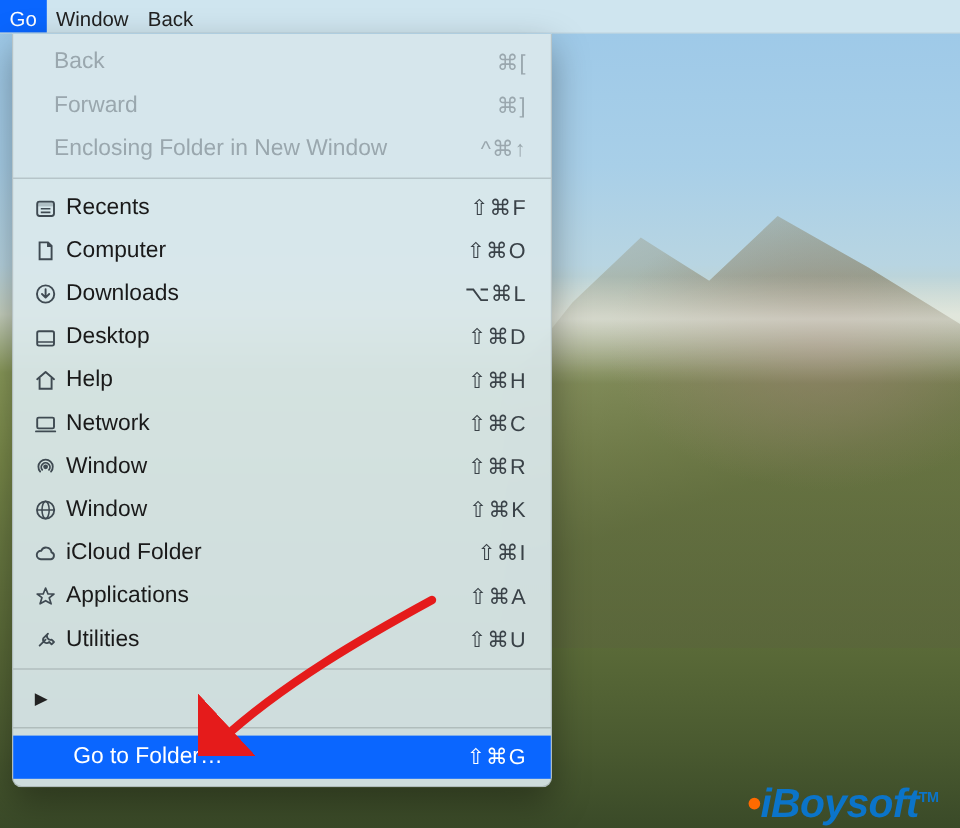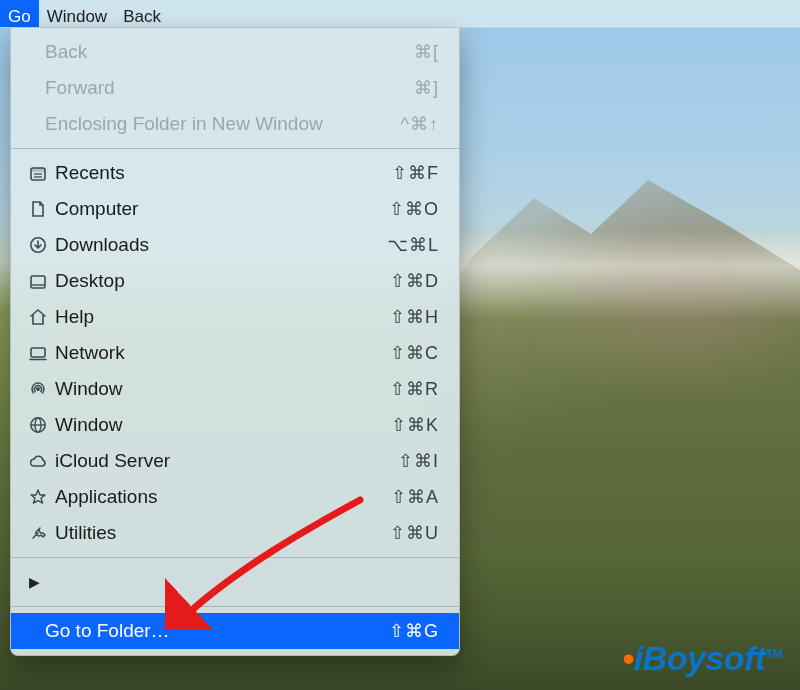--- a/index.html
+++ b/index.html
@@ -55,21 +55,21 @@
     padding: 6px 0 6px 0;
     font-size: 19px;
     color: #1a1a1a;
   }
   .menu-item {
     display: flex; align-items: center;
     height: 36px;
     padding: 0 20px 0 14px;
     cursor: default;
   }
-  .menu-item.highlight { background: #0a66ff; color: #fff; }
+  .menu-item.highlight { background: #0a66ff; color: #fff; gap: 16px; }
   .menu-item.disabled { color: #9aa7ae; }
   .mi-icon { width: 26px; display:inline-flex; justify-content:center; color:#3f4a52; }
   .menu-item.disabled .mi-icon { color:#9aa7ae; }
   .mi-label { flex: 1; padding-left: 4px; white-space: nowrap; }
   .mi-shortcut { font-size: 18px; letter-spacing: 1px; color:#3a4248; min-width:70px; text-align:right; }
   .menu-item.disabled .mi-shortcut { color:#9aa7ae; }
   .menu-item.highlight .mi-shortcut { color:#fff; }
   .mi-submenu { font-size:14px; color:#222; }
   .sep { height:1px; background: rgba(0,0,0,0.18); margin: 6px 0; }
   .no-icon .mi-icon { width: 4px; }
@@ -78,21 +78,21 @@
   
   .arrow {
     position: absolute;
     top: 490px; left: 165px;
     width: 210px; height: 140px;
     pointer-events: none;
   }
 
   
   .watermark {
-    position: absolute; right: 18px; bottom: 12px;
+    position: absolute; right: 18px; bottom: 0;
     font-weight: 800; font-style: italic;
     font-size: 34px; letter-spacing: -0.5px;
   }
   .watermark .dot   { color:#ff6a00; }
   .watermark .part1 { color:#0b74c9; }
   .watermark .part2 { color:#0b74c9; }
   .watermark .tm    { font-size:12px; font-style:normal; font-weight:700; color:#0b74c9; vertical-align: super; }
 
   svg { display:block; }
 </style>
@@ -226,21 +226,21 @@
       <span class="mi-label">Window</span>
       <span class="mi-shortcut">⇧⌘K</span>
     </div>
 
     <div class="menu-item">
       <span class="mi-icon">
         <svg width="20" height="20" viewBox="0 0 20 20">
             <path d="M6 15a3.5 3.5 0 0 1 .3-7 4.5 4.5 0 0 1 8.6 1.2A3 3 0 0 1 14.5 15z" fill="none" stroke="currentColor" stroke-width="1.6"></path>
           </svg>
       </span>
-      <span class="mi-label">iCloud Server</span>
+      <span class="mi-label">iCloud Folder</span>
       <span class="mi-shortcut">⇧⌘I</span>
     </div>
 
     <div class="menu-item">
       <span class="mi-icon">
         <svg width="20" height="20" viewBox="0 0 20 20">
             <path d="M10 3l2 5h5l-4 3.2 1.6 5L10 13.6 5.4 16.2 7 11 3 8h5z" fill="none" stroke="currentColor" stroke-width="1.4" stroke-linejoin="round"></path>
           </svg>
       </span>
       <span class="mi-label">Applications</span>

